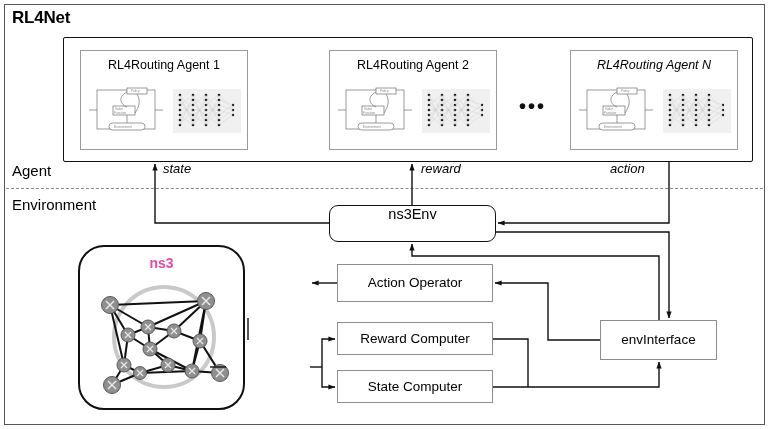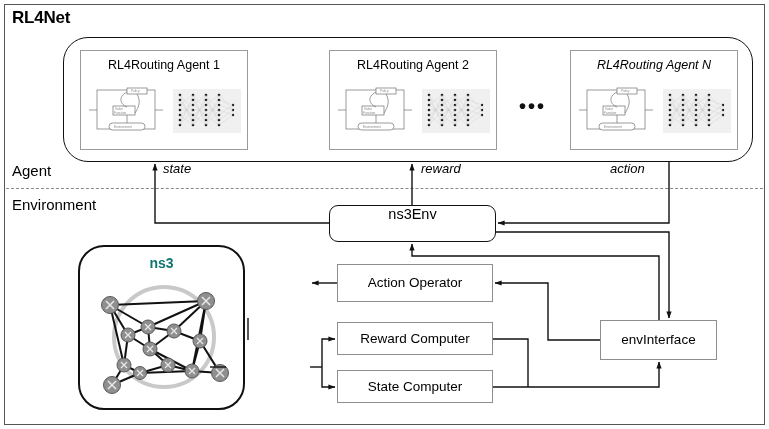--- a/index.html
+++ b/index.html
@@ -34,21 +34,21 @@
     letter-spacing: -0.2px;
   }
   
   .agent-group {
     position: absolute;
     left: 63px;
     top: 37px;
     width: 690px;
     height: 125px;
     border: 1.3px solid #111;
-    border-radius: 25px;
+    border-radius: 2px;
     box-sizing: border-box;
     background: #fff;
   }
   .agent-box {
     position: absolute;
     top: 12px;
     width: 168px;
     height: 100px;
     border: 1px solid #9a9a9a;
     box-sizing: border-box;
@@ -144,21 +144,21 @@
     background: #fff;
   }
   .ns3-title {
     position: absolute;
     top: 8px;
     left: 0;
     width: 100%;
     text-align: center;
     font-size: 14px;
     font-weight: bold;
-    color: #0f766e;
+    color: #ec4899;
   }
   .ns3-net {
     position: absolute;
     top: 30px;
     left: 8px;
     width: 150px;
     height: 125px;
   }
   
   .pbox {

